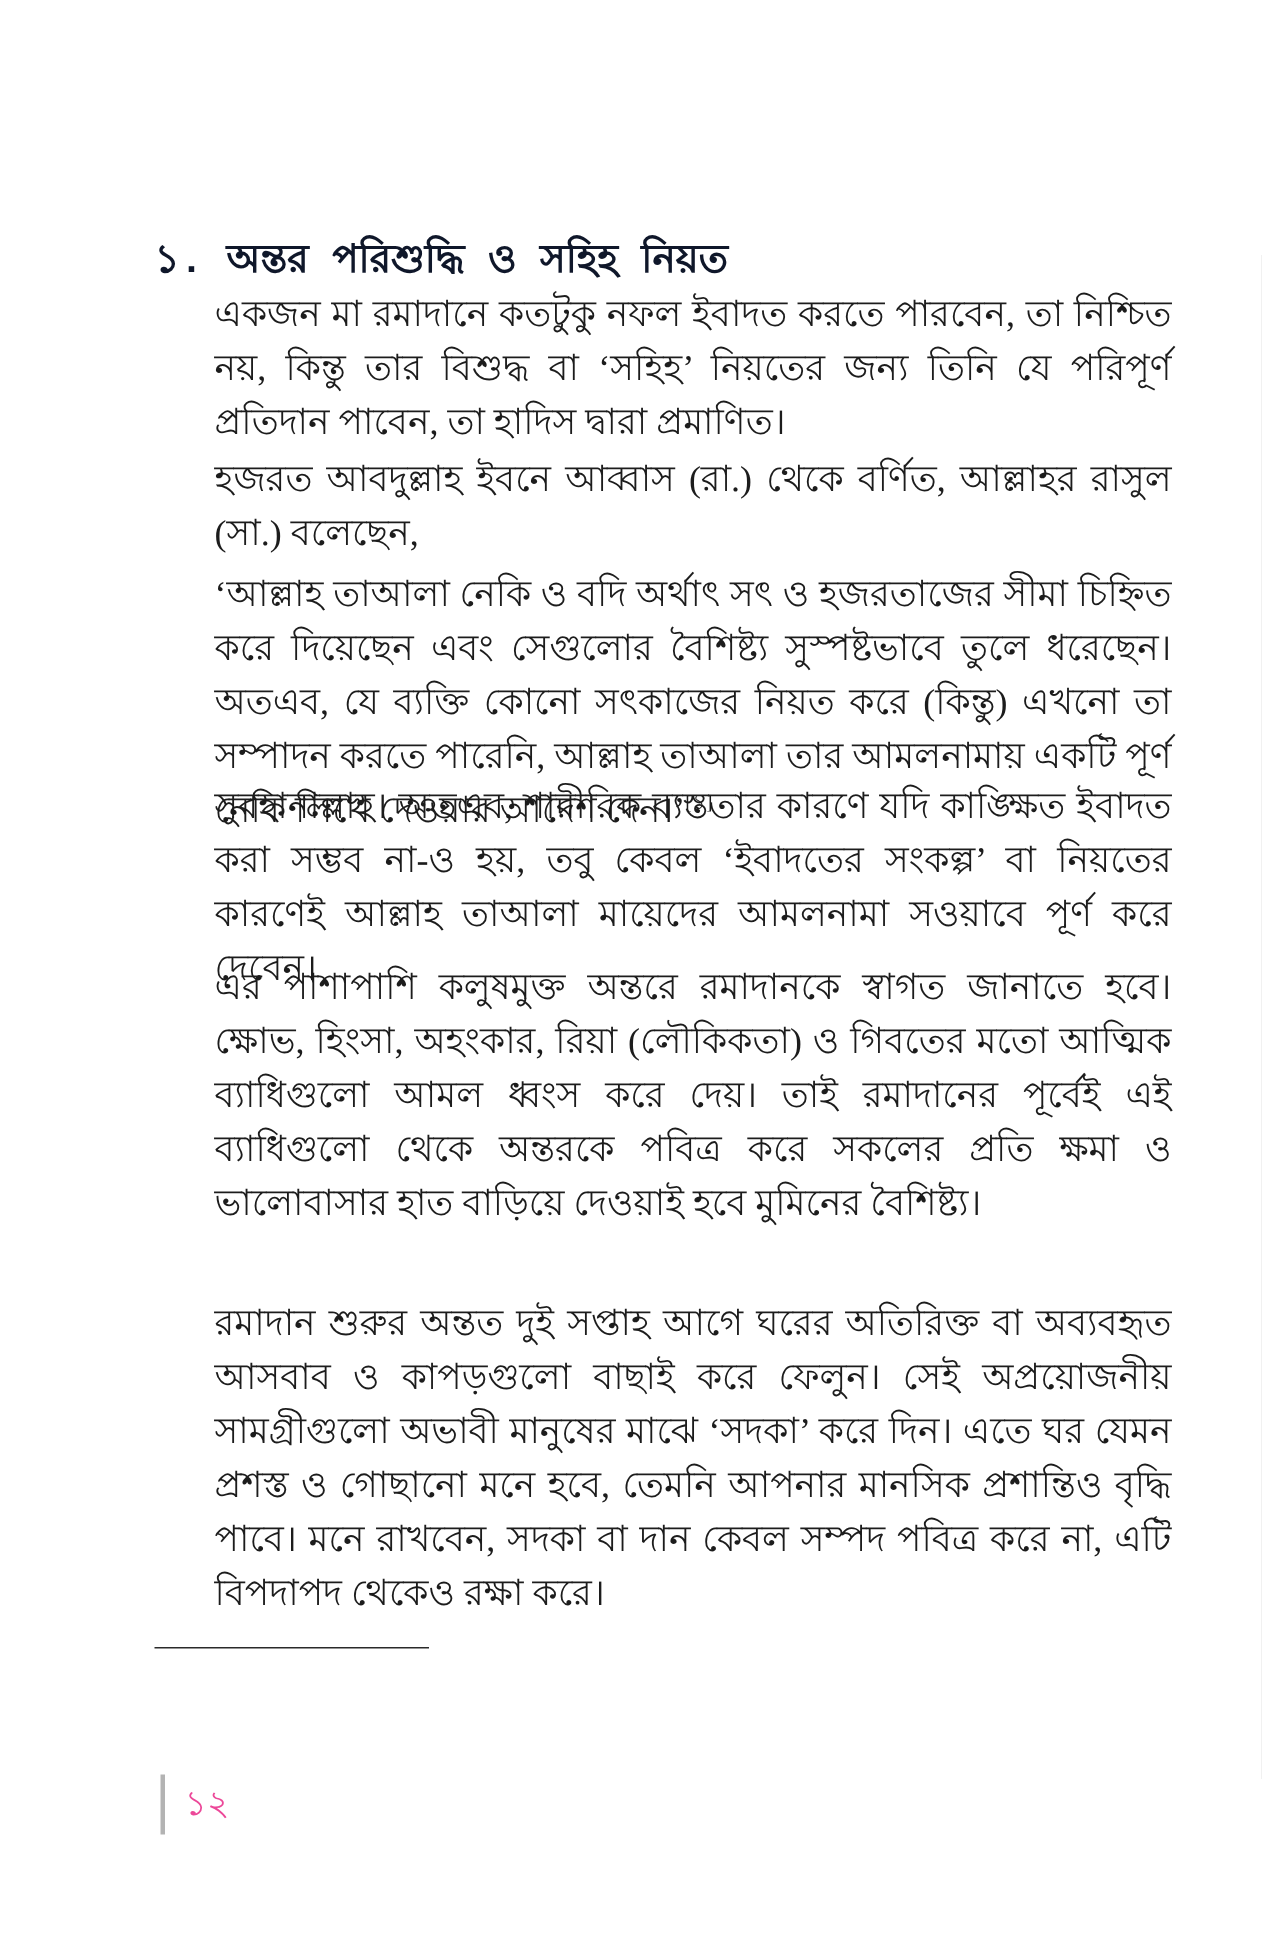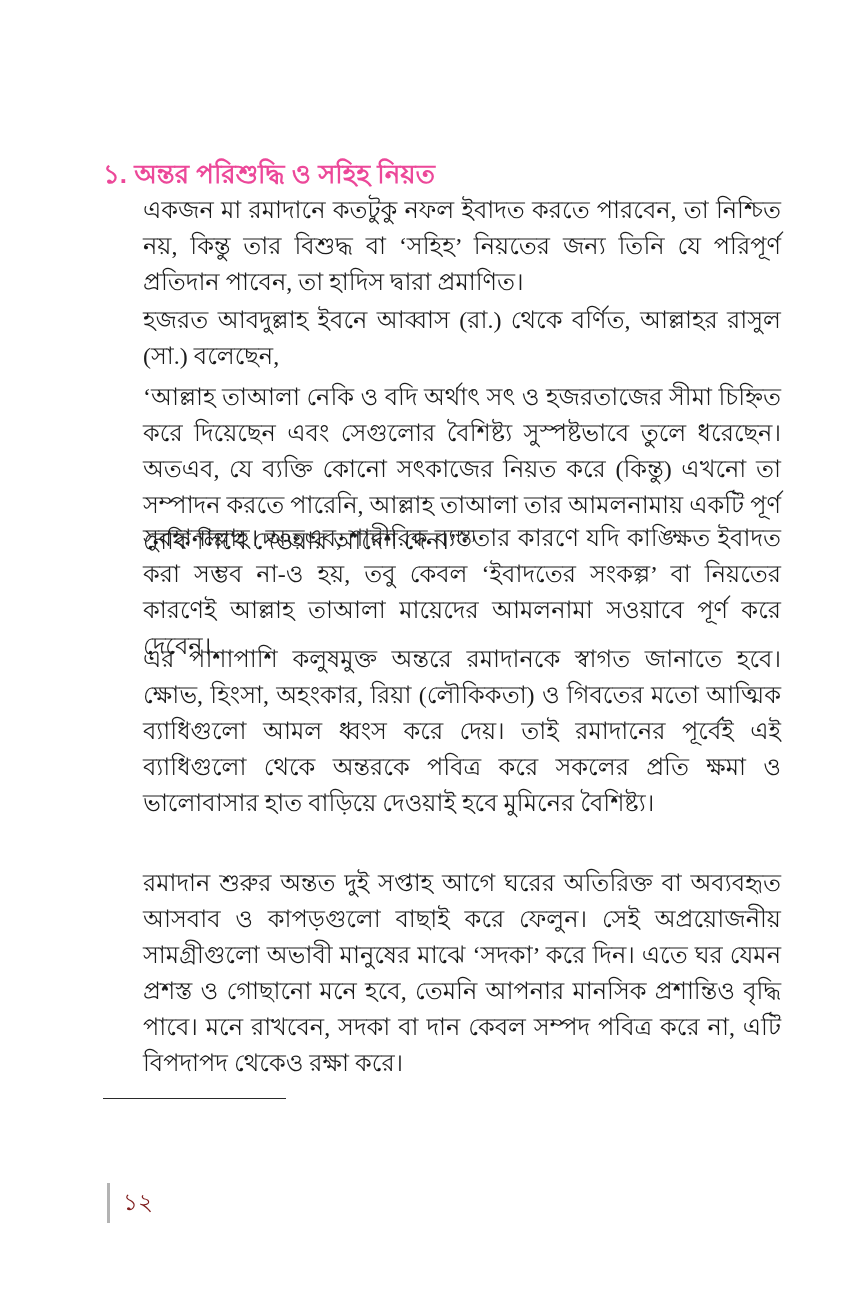--- a/index.html
+++ b/index.html
@@ -13,25 +13,25 @@
     overflow: hidden;
     font-family: "Liberation Serif", "DejaVu Serif", serif;
     color: #1c1c1c;
   }
   .block {
     position: absolute;
     left: 103px;
     width: 638px;
   }
   .heading {
-    font-family: Liberation Sans, sans-serif;
+    font-family: Liberation Mono, monospace;
     font-weight: 700;
     font-size: 26px;
     line-height: 32px;
-    color: #ec4899;
+    color: #0f172a;
     text-align: left;
   }
   .para {
     font-size: 24px;
     line-height: 36px;
     text-align: justify;
     text-justify: inter-word;
     margin-left: 40px;
   }
   .para:after { content: ""; display: inline-block; width: 0; }
@@ -68,21 +68,21 @@
     align-items: center;
   }
   .pagenum-bar {
     width: 3px;
     height: 40px;
     background: #b3b3b3;
     margin-right: 13px;
   }
   .pagenum {
     font-size: 23px;
-    color: #7f1d1d;
+    color: #ec4899;
   }
 </style>
 </head>
 <body>
 
 <div class="page">
 
   <h2 class="block heading" style="top:158px;">১. অন্তর পরিশুদ্ধি ও সহিহ নিয়ত</h2>
 
   <p class="block para" style="top:192px;">একজন মা রমাদানে কতটুকু নফল ইবাদত করতে পারবেন, তা নিশ্চিত নয়, কিন্তু তার বিশুদ্ধ বা ‘সহিহ’ নিয়তের জন্য তিনি যে পরিপূর্ণ প্রতিদান পাবেন, তা হাদিস দ্বারা প্রমাণিত।</p>

